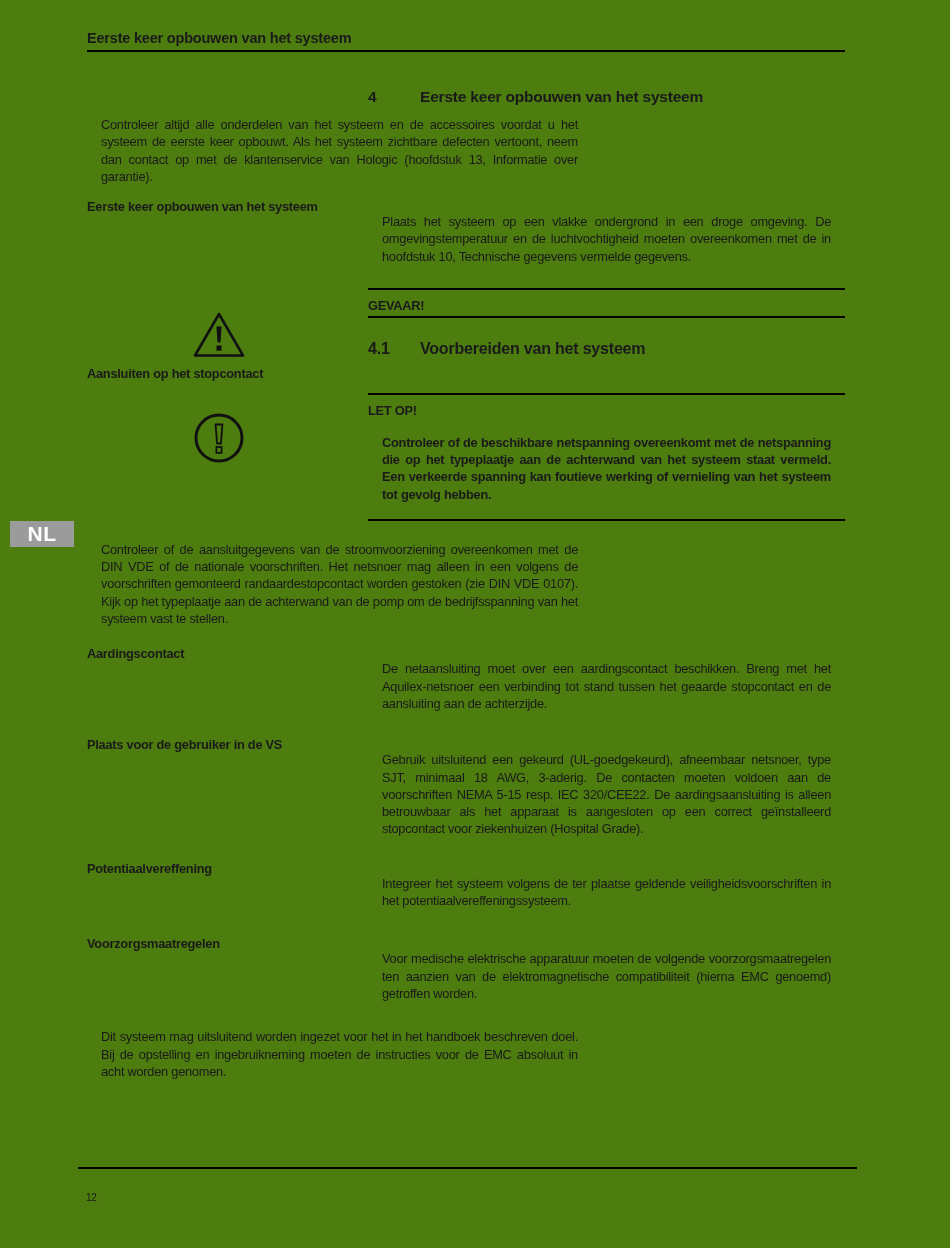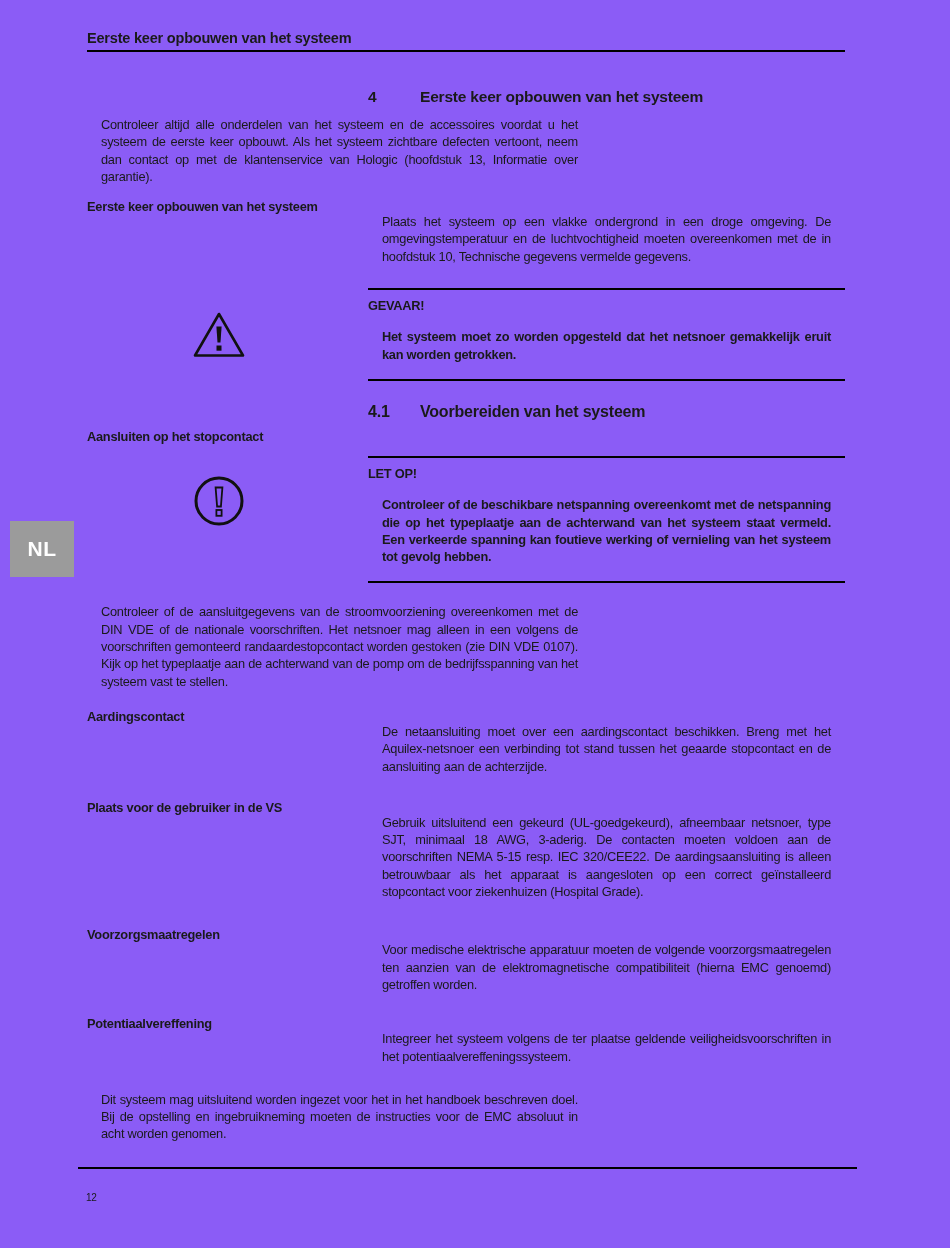--- a/index.html
+++ b/index.html
@@ -1,18 +1,18 @@
 <!DOCTYPE html>
 <html><head>
 <meta charset="utf-8">
 <style>
   html,body { margin:0; padding:0; background:#e8e8e8; }
   .page {
     position:relative; width:950px; height:1248px; margin:0 auto;
-    background:#8b5cf6; overflow:hidden; color:#1a1a1a;
+    background:#4d7c0f; overflow:hidden; color:#1a1a1a;
     font-family:"Liberation Sans", sans-serif;
   }
   .doc { margin-left:87px; width:758px; }
 
   .pagehead {
     padding-top:30px; padding-bottom:4px; border-bottom:2px solid #000;
     font-weight:bold; font-size:14.5px; letter-spacing:-0.2px;
   }
 
   .indent { margin-left:281px; width:477px; }
@@ -46,21 +46,21 @@
     padding:7px 0 2px;
   }
   .warnbox .wtitle {
     margin:0; font-weight:bold; font-size:12.8px; letter-spacing:-0.25px; line-height:17.3px;
   }
   .warnbox p.body { font-weight:bold; }
 
   .icon-abs { position:absolute; }
 
   .nl-tab {
-    position:absolute; left:10px; top:521px; width:64px; height:56px;
+    position:absolute; left:10px; top:521px; width:64px; height:26px;
     background:#9b9b9b; color:#ffffff; font-weight:bold; font-size:21px;
     display:flex; align-items:center; justify-content:center; letter-spacing:0.5px;
   }
 
   .footer-rule { position:absolute; left:78px; top:1167px; width:779px; height:2px; background:#000; }
   .page-num   { position:absolute; left:86px; top:1192px; font-size:10px; letter-spacing:-0.2px; }
 </style>
 </head>
 <body>
 
@@ -94,21 +94,20 @@
           <svg width="54" height="50" viewBox="0 0 54 50">
             <path d="M27 4 L51 45.5 L3 45.5 Z" fill="none" stroke="#111" stroke-width="2.6" stroke-linejoin="round"></path>
             <path d="M24.4 16.5 h5.2 l-1.1 16 h-3 Z" fill="#111"></path>
             <rect x="24.5" y="35.5" width="5" height="5.2" fill="#111"></rect>
           </svg>
         </span>
       </div>
       <div class="col-main">
         <div class="warnbox">
           <p class="wtitle">GEVAAR!</p>
-          <p class="body">Het systeem moet zo worden opgesteld dat het netsnoer gemakkelijk eruit kan worden getrokken.</p>
         </div>
       </div>
     </div>
 
     <h3 class="sec">
       <span class="h-num">4.1</span>
       <span>Voorbereiden van het systeem</span>
     </h3>
 
     <div class="row" style="margin-top:9px">
@@ -143,35 +142,35 @@
 
     <div class="row" style="margin-top:11px">
       <div class="col-label">
         <div class="mlabel">Plaats voor de gebruiker in de VS</div>
       </div>
       <div class="col-main">
         <p class="body">Gebruik uitsluitend een gekeurd (UL-goedgekeurd), afneembaar netsnoer, type SJT, minimaal 18 AWG, 3-aderig. De contacten moeten voldoen aan de voorschriften NEMA 5-15 resp. IEC 320/CEE22. De aardingsaansluiting is alleen betrouwbaar als het apparaat is aangesloten op een correct geïnstalleerd stopcontact voor ziekenhuizen (Hospital Grade).</p>
       </div>
     </div>
 
+    <div class="row" style="margin-top:9px">
+      <div class="col-label">
+        <div class="mlabel">Potentiaalvereffening</div>
+      </div>
+      <div class="col-main">
+        <p class="body">Integreer het systeem volgens de ter plaatse geldende veiligheidsvoorschriften in het potentiaalvereffeningssysteem.</p>
+      </div>
+    </div>
+
     <div class="row" style="margin-top:13px">
       <div class="col-label">
         <div class="mlabel">Voorzorgsmaatregelen</div>
       </div>
       <div class="col-main">
         <p class="body">Voor medische elektrische apparatuur moeten de volgende voorzorgsmaatregelen ten aanzien van de elektromagnetische compatibiliteit (hierna EMC genoemd) getroffen worden.</p>
-      </div>
-    </div>
-
-    <div class="row" style="margin-top:9px">
-      <div class="col-label">
-        <div class="mlabel">Potentiaalvereffening</div>
-      </div>
-      <div class="col-main">
-        <p class="body">Integreer het systeem volgens de ter plaatse geldende veiligheidsvoorschriften in het potentiaalvereffeningssysteem.</p>
       </div>
     </div>
 
     <p class="body indent" style="margin-top:12px">Dit systeem mag uitsluitend worden ingezet voor het in het handboek beschreven doel. Bij de opstelling en ingebruikneming moeten de instructies voor de EMC absoluut in acht worden genomen.</p>
   </div>
 
   <div class="nl-tab">NL</div>
 
   <div class="footer-rule"></div>
   <div class="page-num">12</div>

